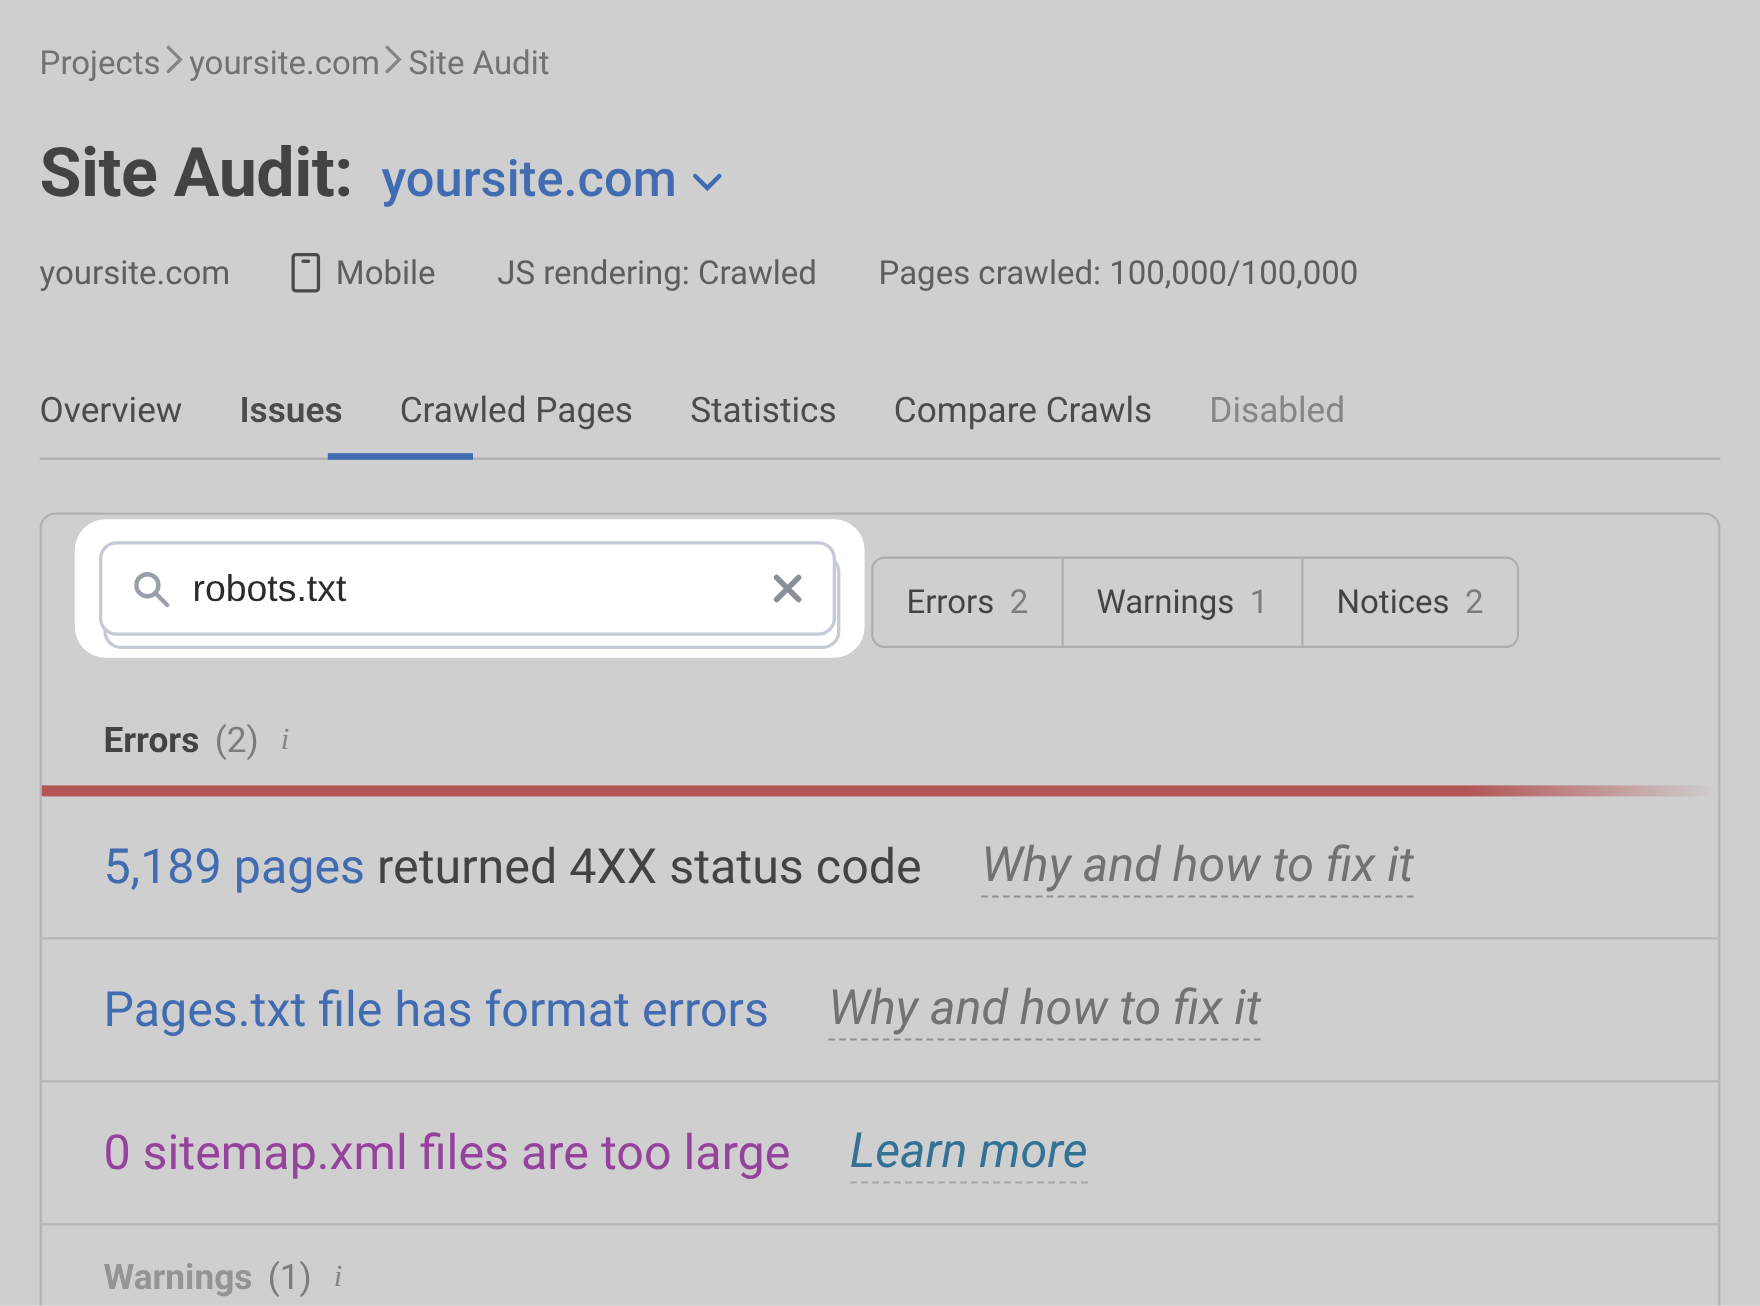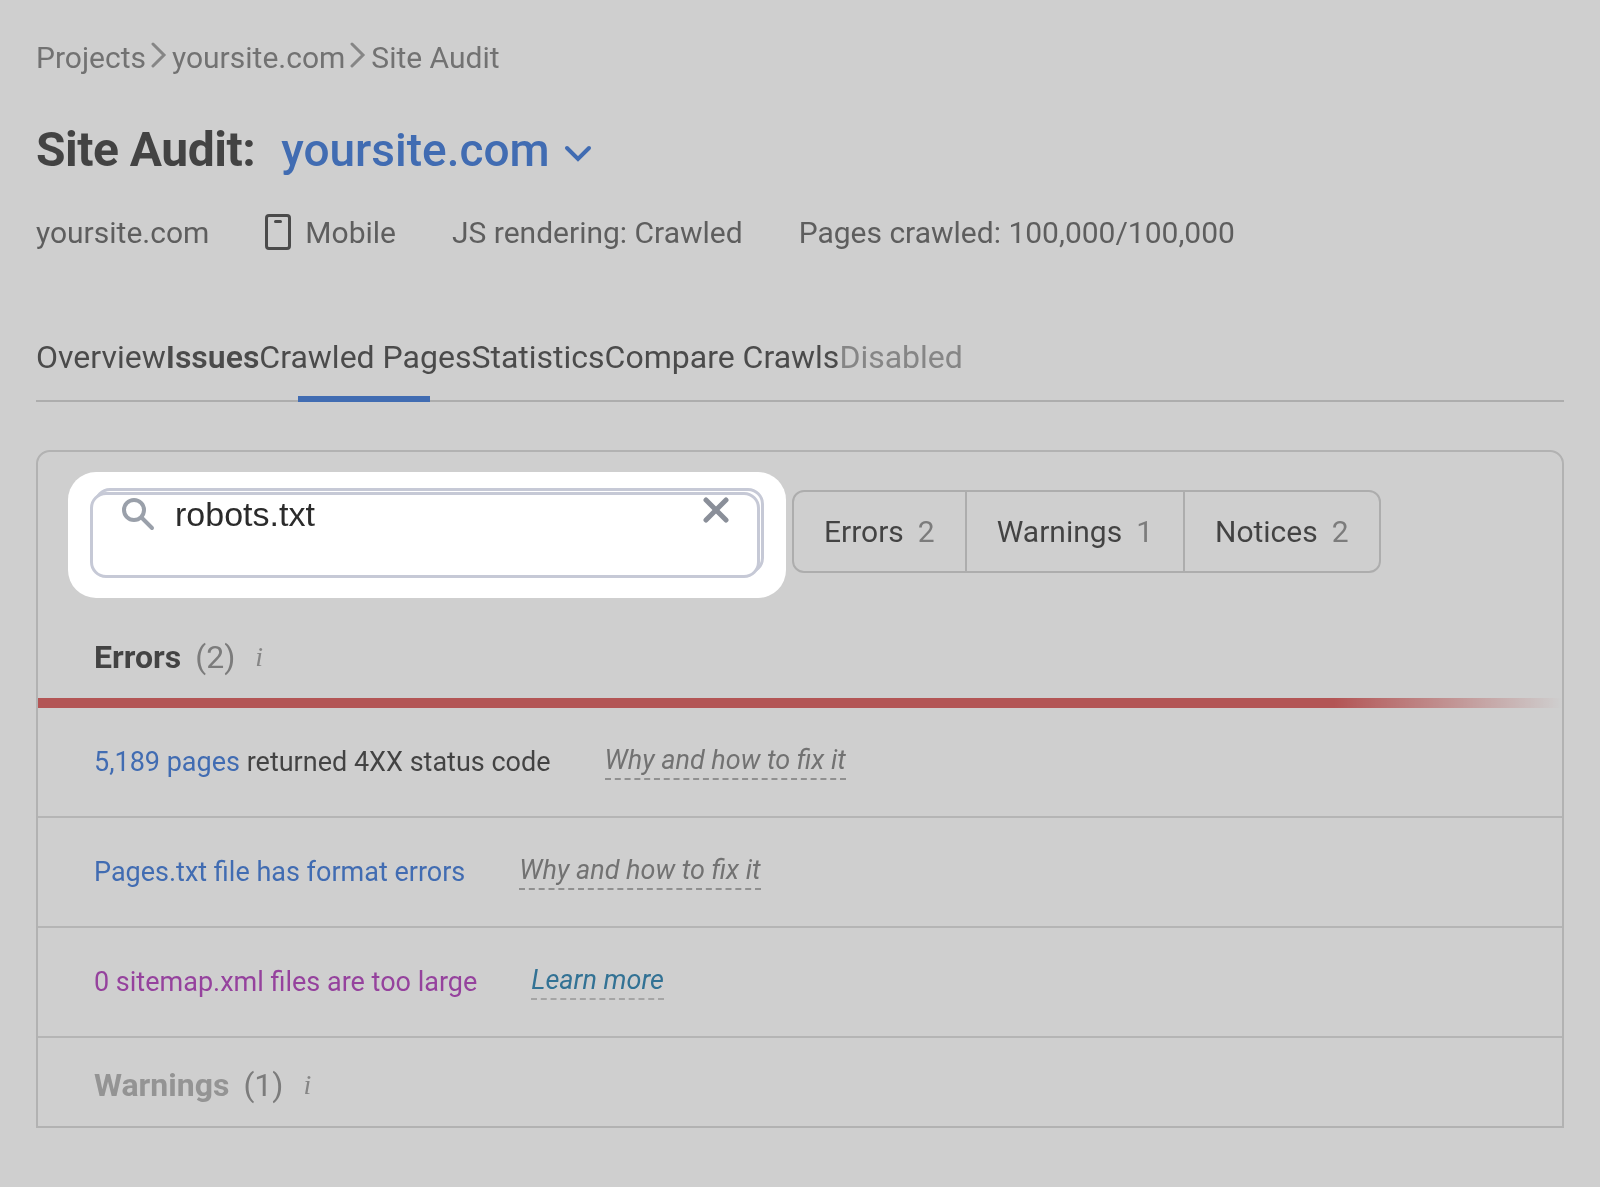--- a/index.html
+++ b/index.html
@@ -51,21 +51,21 @@
   .breadcrumb .chev { color: #8a8a8a; }
 
   
   .title-line {
     display: flex;
     align-items: baseline;
     gap: 26px;
     margin-bottom: 36px;
   }
   .title-line h1 {
-    font-size: 48px;
+    font-size: 62px;
     font-weight: 700;
     letter-spacing: -0.5px;
   }
   .domain-switch {
     display: flex;
     align-items: baseline;
     gap: 14px;
     font-size: 46px;
     font-weight: 500;
     color: #1a5fd0;
@@ -91,20 +91,21 @@
   .device-icon::after {
     content:"";
     position:absolute;
     top:3px; left:50%; transform:translateX(-50%);
     width:8px; height:3px; background:#2b2b2b; border-radius:2px;
   }
 
   
   .tabs {
     display: flex;
+    gap: 52px;
     font-size: 32px;
     color: #2b2b2b;
     border-bottom: 2px solid #c9c9c9;
     padding-bottom: 24px;
     position: relative;
   }
   .tab { cursor: pointer; }
   .tab.active { font-weight: 600; }
   .tab-underline {
     position: absolute;
@@ -131,21 +132,21 @@
   }
 
   
   .search-wrap {
     position: relative;
     z-index: 70;
     width: 670px;
   }
   .search-box {
     display: flex;
-    align-items: flex-start;
+    align-items: center;
     height: 86px;
     border: 3px solid #c6c9d6;
     border-radius: 16px;
     padding: 0 26px;
     background: #fff;
     gap: 20px;
   }
   .search-box input {
     flex: 1;
     border: none;
@@ -197,21 +198,21 @@
     background: linear-gradient(90deg, #d23a3a 0%, #d23a3a 85%, rgba(210,58,58,0) 100%);
   }
 
   
   .issue-row {
     display:flex;
     align-items:center;
     gap: 54px;
     padding: 36px 56px;
     border-bottom: 2px solid #d6d6d6;
-    font-size: 27px;
+    font-size: 44px;
   }
   .issue-row.faded { color:#8a8a8a; }
   .issue-title .link { color:#1a5fd0; }
   .issue-row.faded .issue-title .link { color:#a21caf; }
   .fix-link {
     color:#6a6a6a;
     border-bottom: 2px dashed #9a9a9a;
     padding-bottom: 2px;
     font-style: italic;
   }

